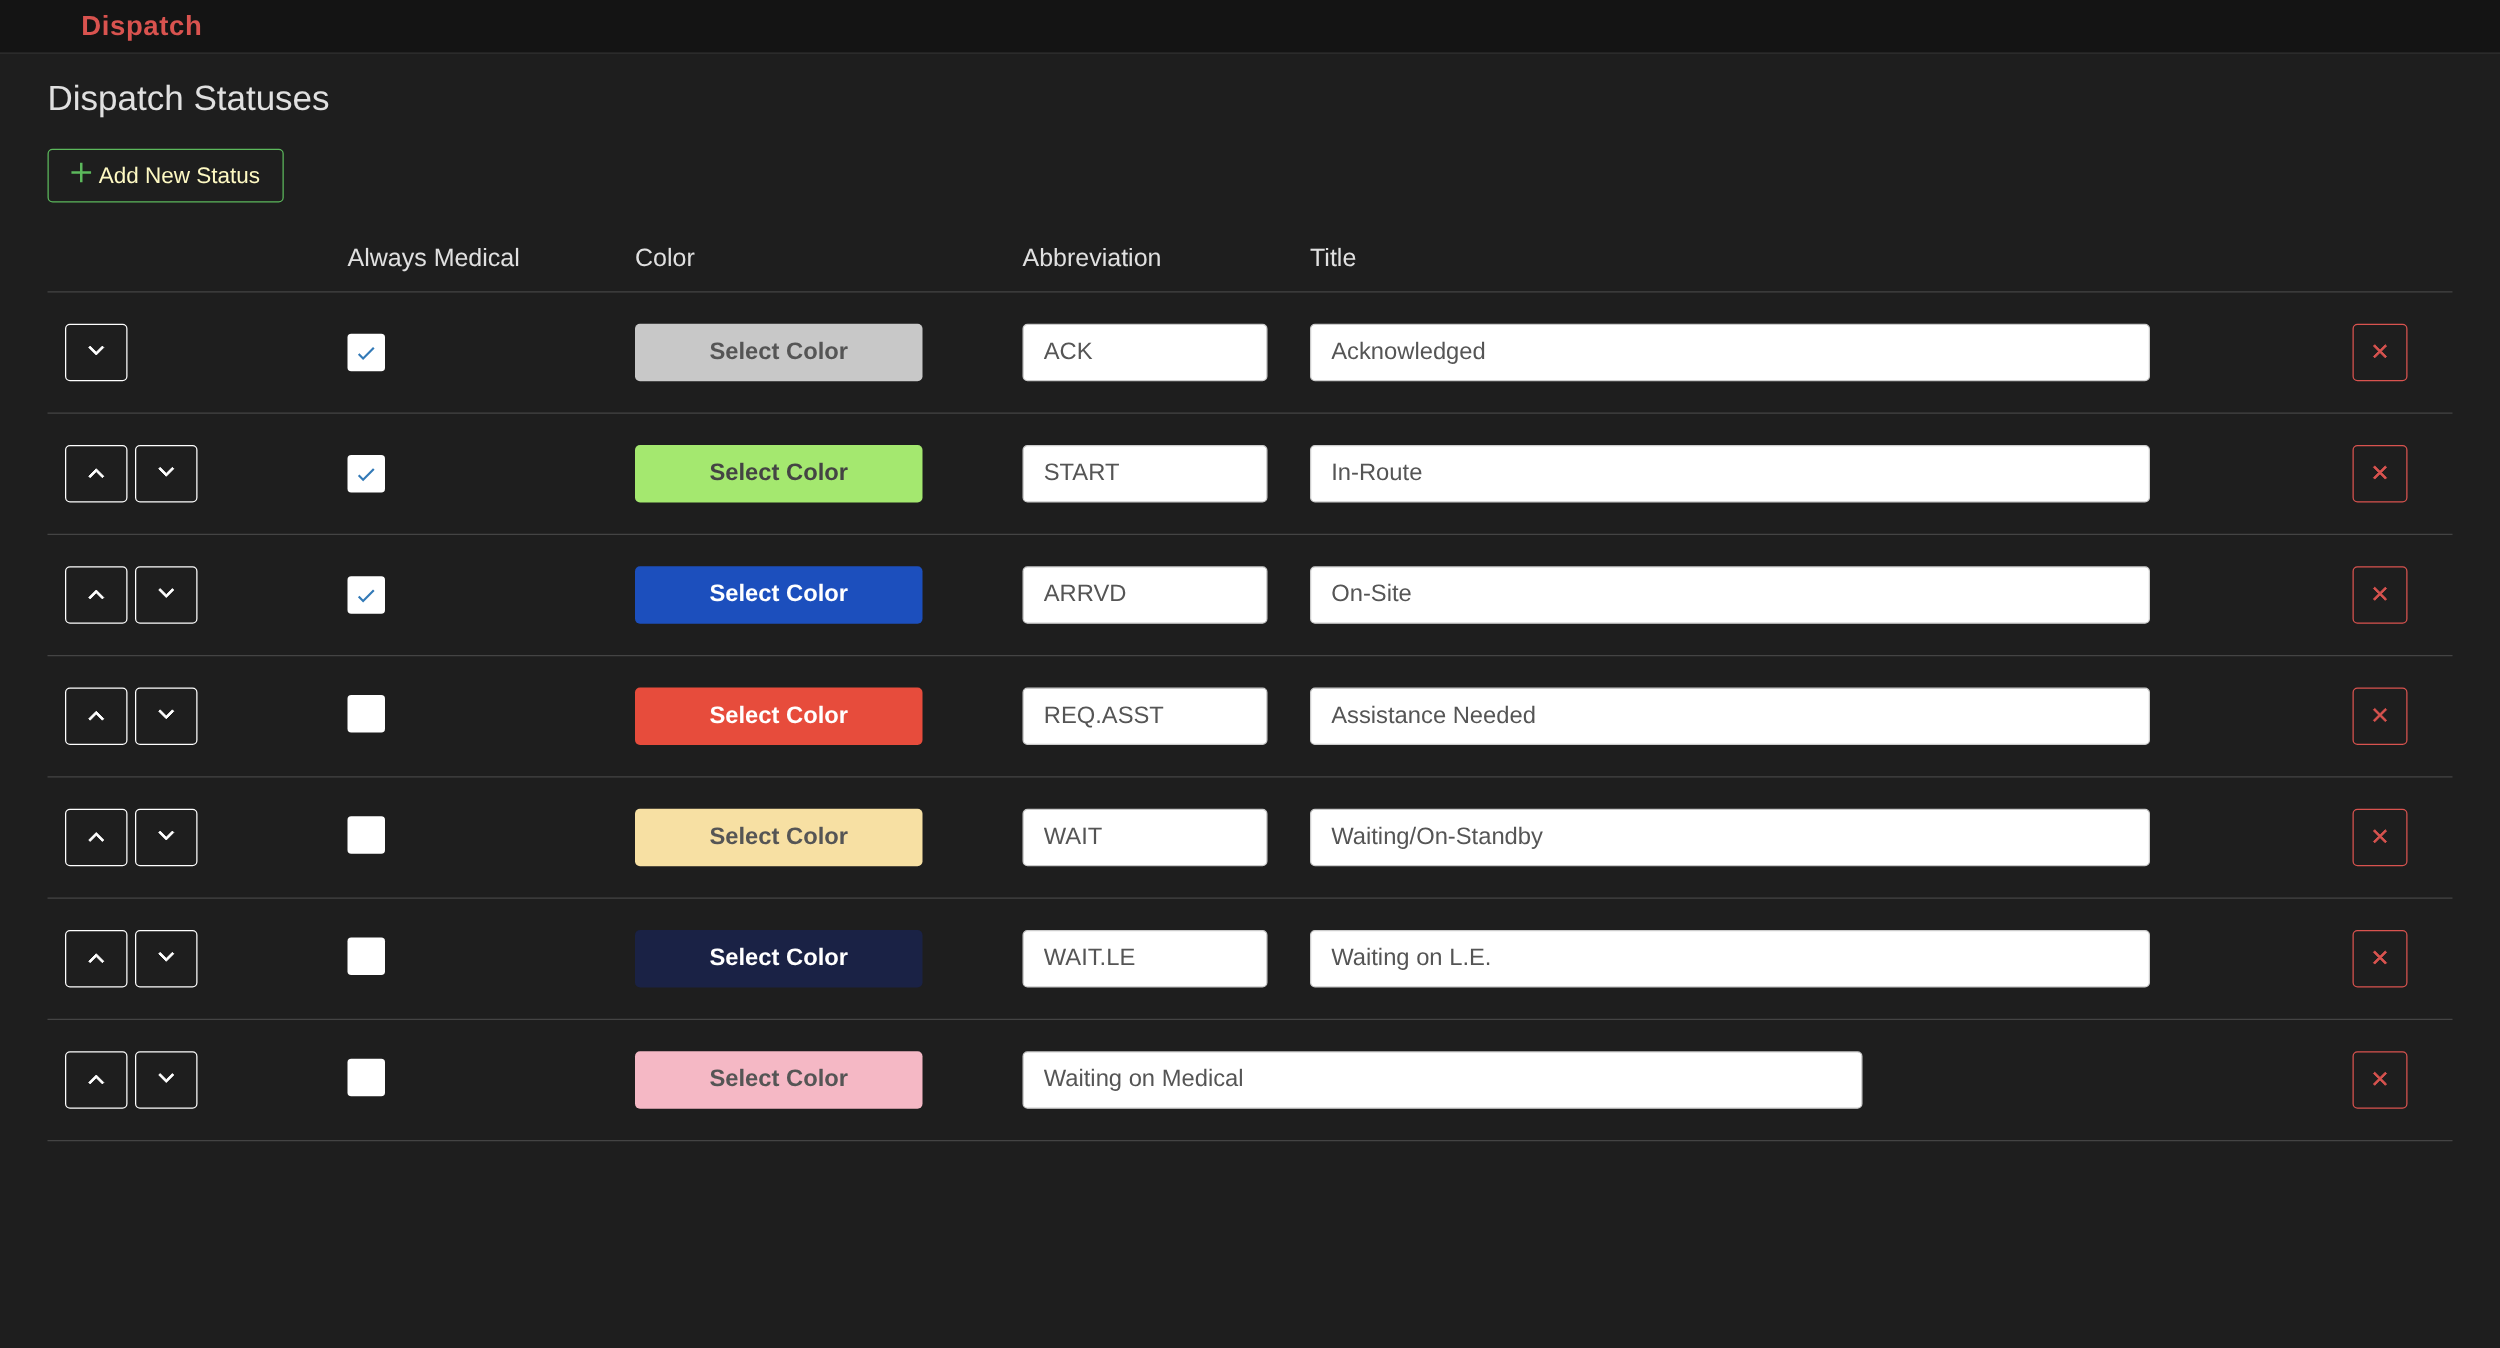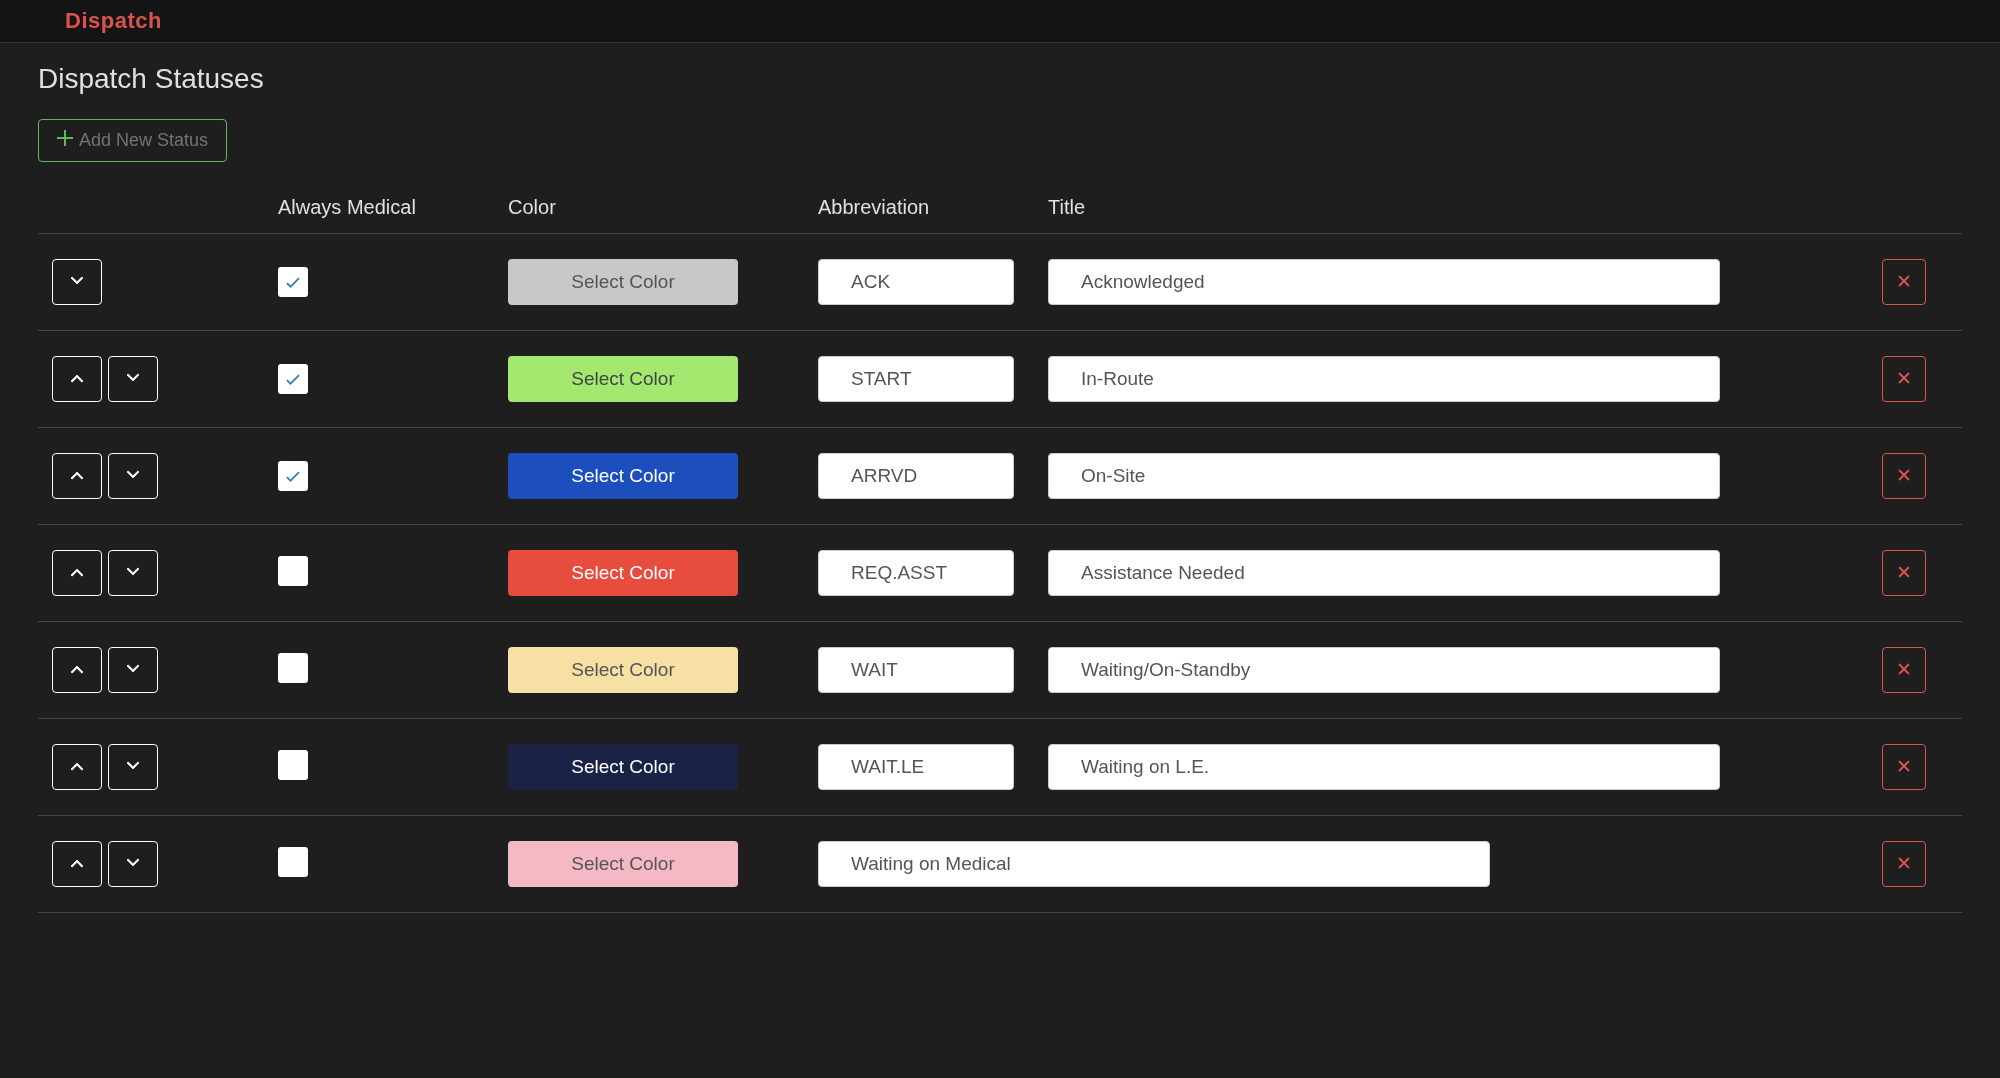--- a/index.html
+++ b/index.html
@@ -36,21 +36,21 @@
       font-weight: 400;
       color: #e0e0e0;
       margin-bottom: 24px;
     }
     .add-btn {
       display: inline-flex;
       align-items: center;
       gap: 6px;
       background: transparent;
       border: 1px solid #5cb85c;
-      color: #737373;
+      color: #fef9c3;
       padding: 10px 18px;
       font-size: 18px;
       border-radius: 4px;
       cursor: pointer;
     }
     .add-btn svg {
       width: 16px;
       height: 16px;
       fill: #5cb85c;
     }
@@ -121,28 +121,28 @@
       height: 20px;
       fill: #337ab7;
     }
     .color-btn {
       width: 230px;
       height: 46px;
       border: none;
       border-radius: 4px;
       font-size: 19px;
       cursor: pointer;
-      font-weight: 400;
+      font-weight: 700;
     }
     .text-input {
       height: 46px;
       background: #ffffff;
       border: 1px solid #cccccc;
       border-radius: 4px;
-      padding: 0 32px;
+      padding: 0 16px;
       font-size: 19px;
       color: #555555;
       width: 100%;
     }
     .col-abbrev .text-input { width: 196px; }
     .col-title .text-input { width: 672px; }
   </style>
 </head>
 <body>
 

